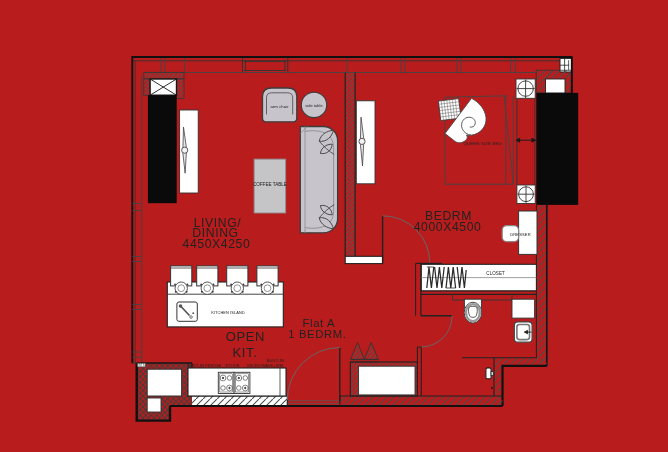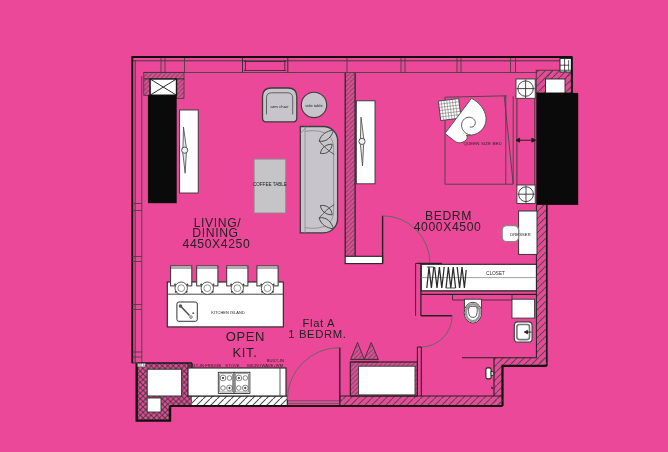--- a/index.html
+++ b/index.html
@@ -1,16 +1,16 @@
 <!DOCTYPE html>
 <html><head>
 <meta charset="utf-8">
 <style>
   html,body{margin:0;padding:0;background:#ffffff;}
-  .wrap{position:relative;width:668px;height:452px;background:#ec4899;overflow:hidden;}
+  .wrap{position:relative;width:668px;height:452px;background:#b91c1c;overflow:hidden;}
   text{font-family:"Liberation Sans",sans-serif;fill:#1c1c1c;}
   .big{font-size:12.2px;letter-spacing:0.6px;fill:#222;}
   .tiny{font-size:4.2px;letter-spacing:0.1px;fill:#222;}
 </style>
 </head>
 <body>
 <div class="wrap">
 <svg width="668" height="452" viewBox="0 0 668 452">
 <defs>
 <pattern id="ph" width="7" height="7" patternUnits="userSpaceOnUse">

